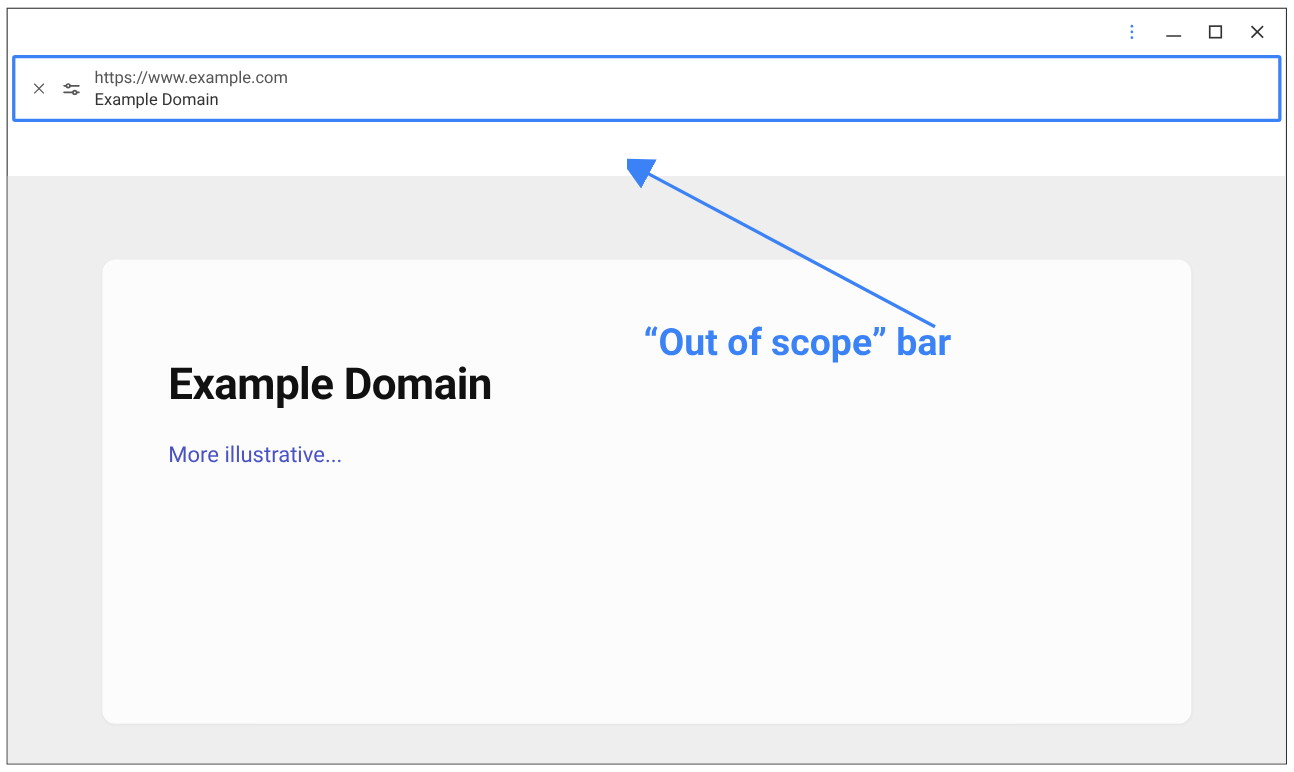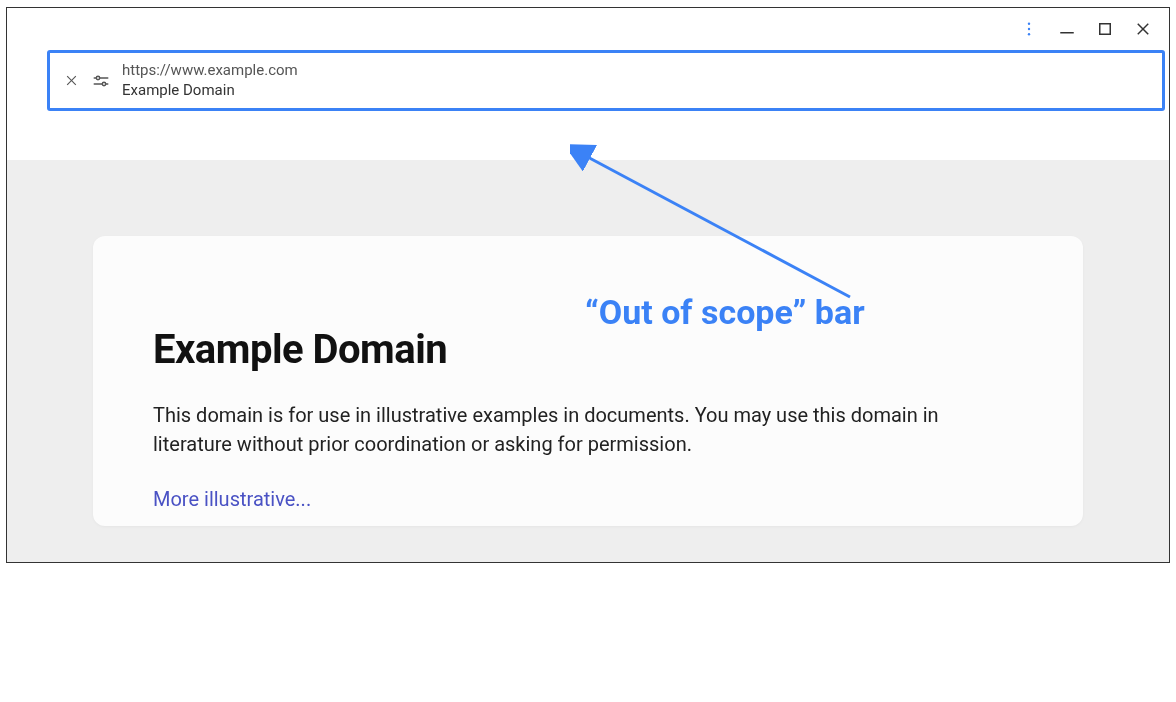--- a/index.html
+++ b/index.html
@@ -9,26 +9,25 @@
     }
     body {
       font-family: -apple-system, BlinkMacSystemFont, "Segoe UI", Roboto, Arial, sans-serif;
       background: #fff;
       width: 1176px;
       height: 702px;
       position: relative;
     }
     .window {
       width: 1164px;
-      height: 556px;
+      height: 688px;
       margin: 7px auto 0;
       border: 1.5px solid #333;
       position: relative;
       background: #fff;
-      padding-left: 36px;
     }
     .titlebar {
       height: 42px;
       display: flex;
       justify-content: flex-end;
       align-items: center;
       padding-right: 16px;
       gap: 18px;
     }
     .win-icon {
@@ -178,21 +177,20 @@
     </span>
     <div class="url-text-block">
       <div class="url-line">https://www.example.com</div>
       <div class="title-line">Example Domain</div>
     </div>
   </div>
 
   <div class="viewport">
     <div class="card">
       <h1>Example Domain</h1>
-      <p>This domain is for use in illustrative examples in documents. You may use this domain in literature without prior coordination or asking for permission.</p>
       <a href="#">More illustrative...</a>
     </div>
   </div>
 
   <svg class="arrow" style="left:563px; top:134px;" width="300" height="165" viewBox="0 0 300 165">
     <defs>
       <marker id="ah" markerWidth="12" markerHeight="12" refX="3" refY="5" orient="auto">
         <path d="M0,0 L10,5 L0,10 Z" fill="#3b82f6"></path>
       </marker>
     </defs>

